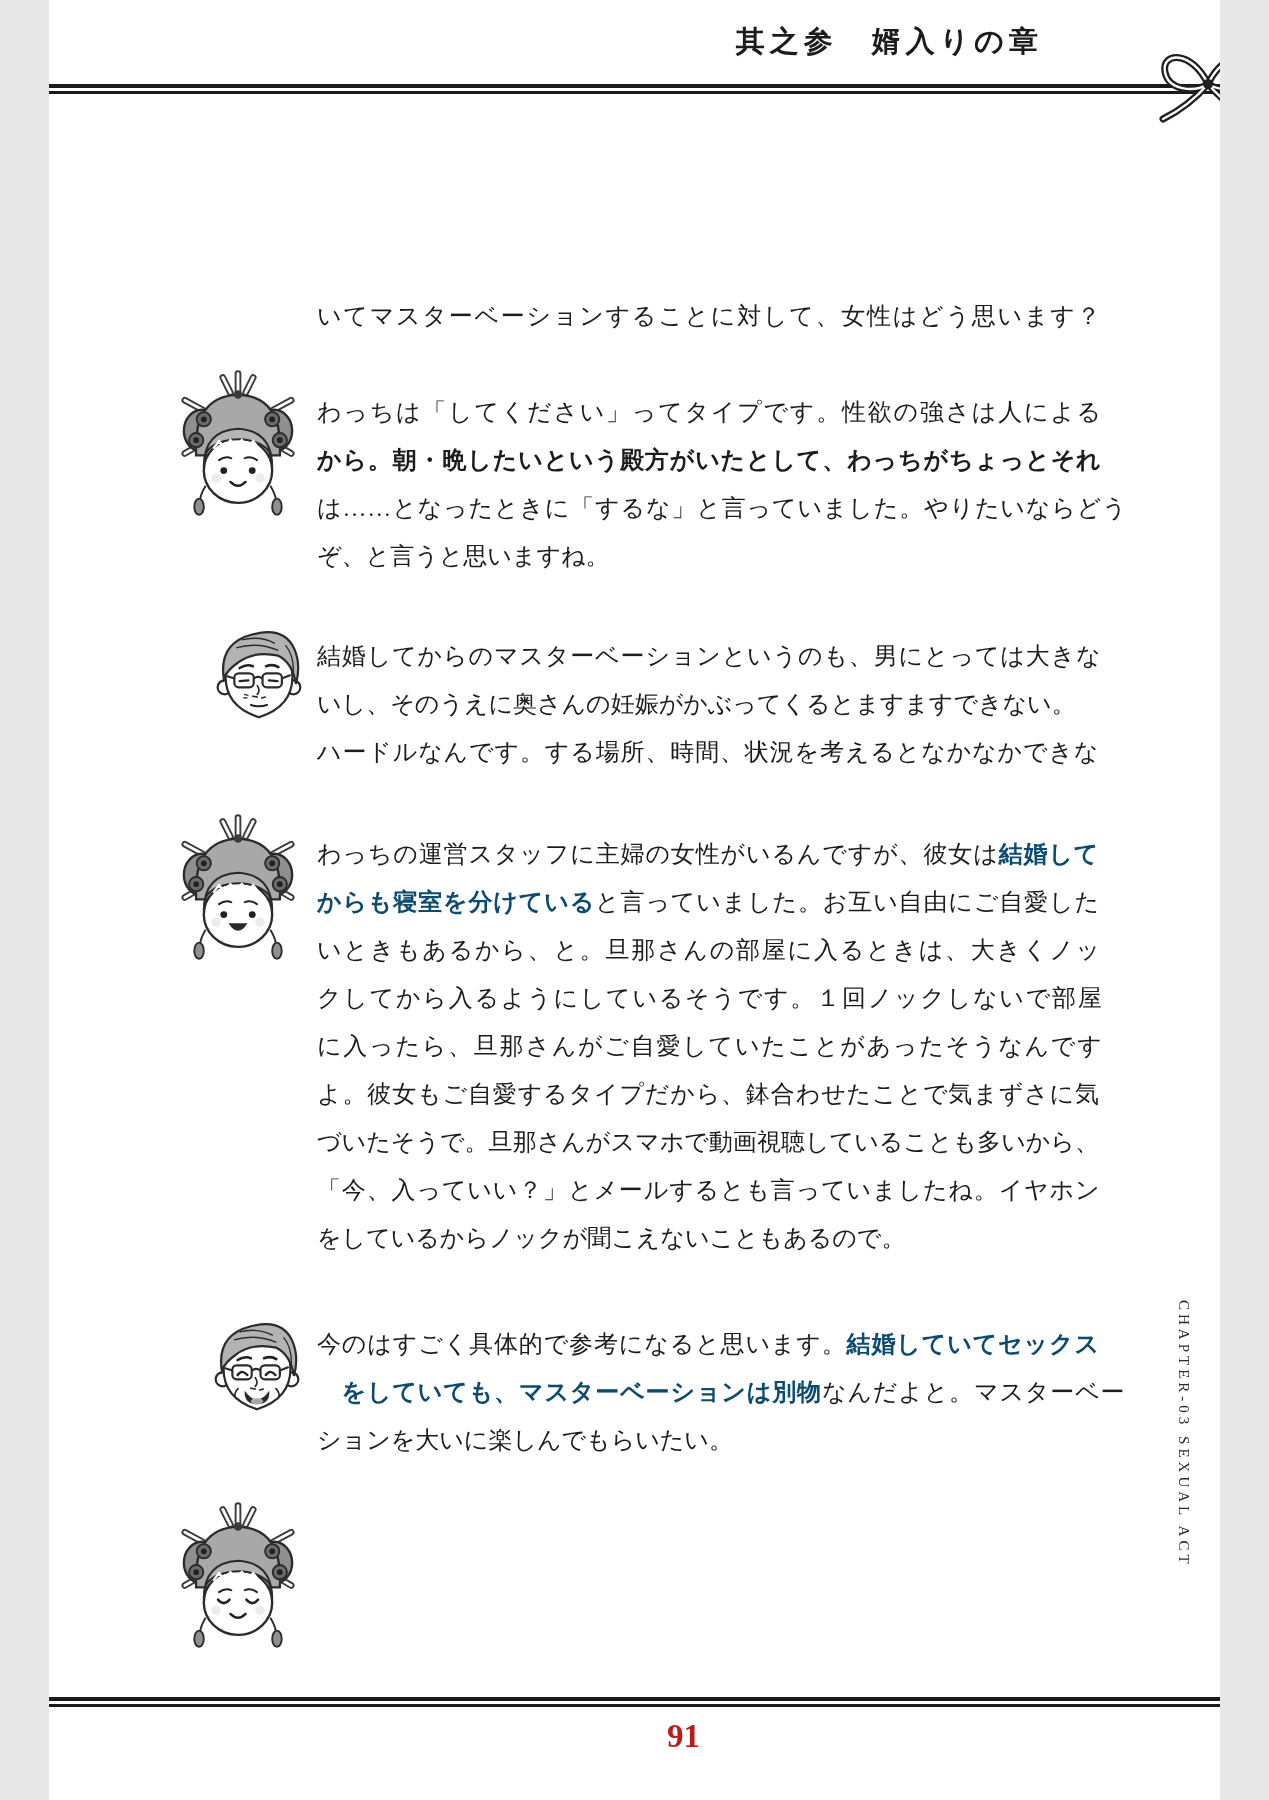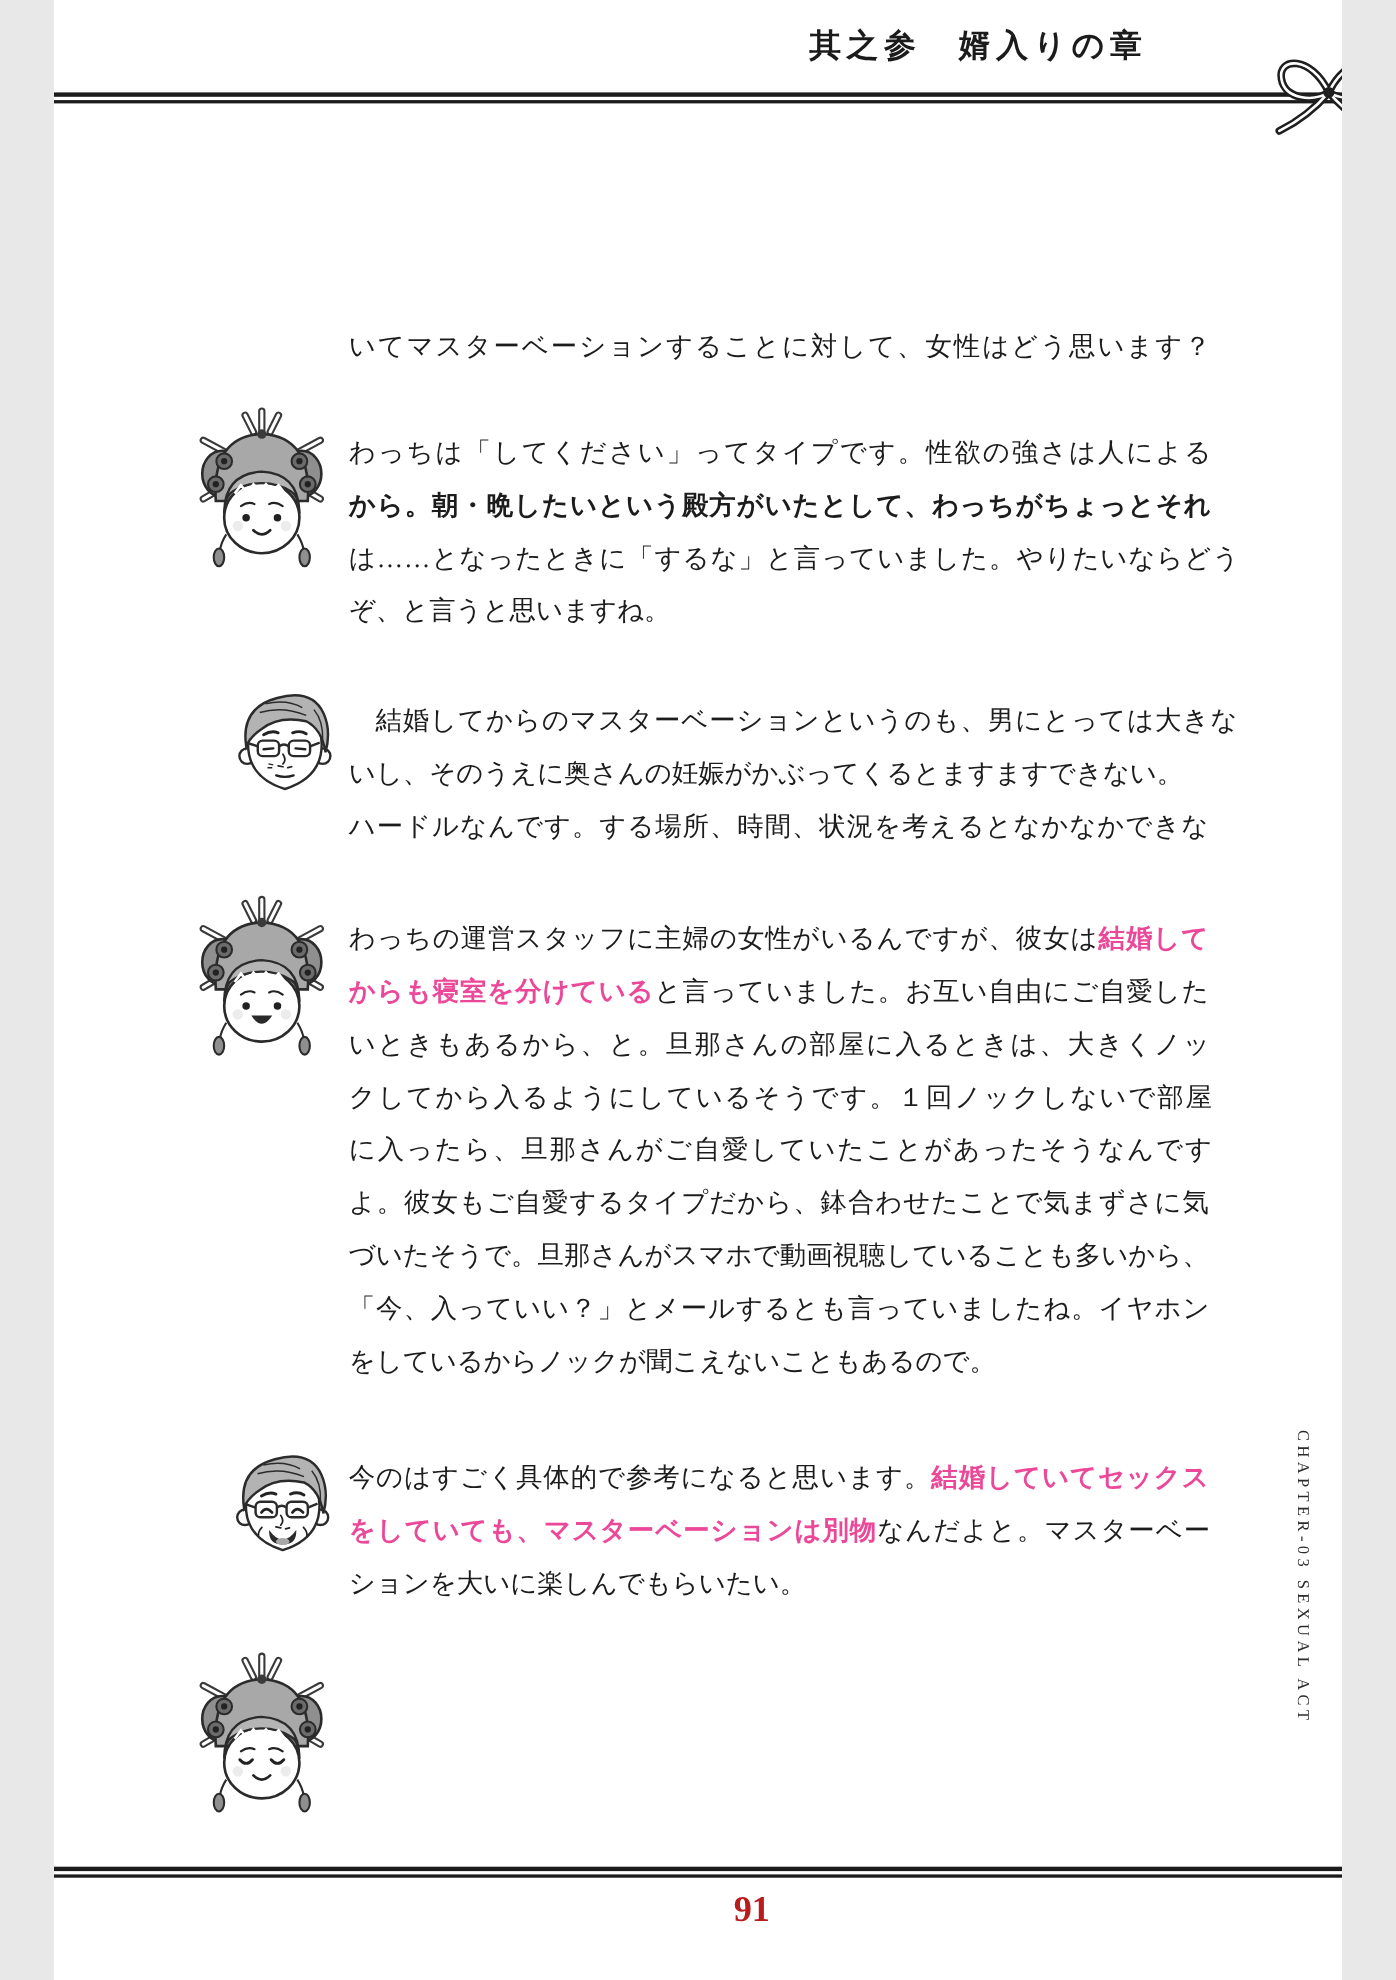--- a/index.html
+++ b/index.html
@@ -19,21 +19,21 @@
   .rule.thin{height:3px;}
   .bow{position:absolute;left:1103px;top:40px;width:110px;height:88px;z-index:3;}
   
   .textcol{position:absolute;left:268px;width:833px;}
   .line{
     height:48px;line-height:48px;font-size:24px;white-space:nowrap;
     color:#1c1c1c;
   }
   .bd{
     font-family:"Liberation Sans","DejaVu Sans",sans-serif;
-    font-weight:700;color:#ec4899;
+    font-weight:700;color:#0c4a6e;
   }
   .avatar{position:absolute;z-index:2;}
   .avatar svg{display:block;width:100%;height:auto;}
   
   .side-label{
     position:absolute;top:1300px;right:28px;height:240px;
     writing-mode:vertical-rl;text-orientation:mixed;
     font-family:"Liberation Serif","DejaVu Serif",serif;
     font-size:15px;letter-spacing:4px;color:#2b2b2b;white-space:nowrap;
   }
@@ -248,38 +248,38 @@
   </svg>
     </div>
 
   <div class="textcol" style="top:388px">
       <div class="line fill" style="letter-spacing: 1.76667px;"><span>わっちは「してください」ってタイプです。性欲の強さは人による</span></div>
       <div class="line fill" style="letter-spacing: 0.870968px; font-weight: bold;"><span>から。朝・晩したいという殿方がいたとして、わっちがちょっとそれ</span></div>
       <div class="line fill" style="letter-spacing: 0.870968px;"><span>は……となったときに「するな」と言っていました。やりたいならどう</span></div>
       <div class="line"><span>ぞ、と言うと思いますね。</span></div>
     </div>
   <div class="textcol" style="top:632px">
-      <div class="line fill" style="letter-spacing: 0.870968px; text-align: center;"><span>結婚してからのマスターベーションというのも、男にとっては大きな</span></div>
+      <div class="line fill" style="letter-spacing: 0.870968px;"><span>結婚してからのマスターベーションというのも、男にとっては大きな</span></div>
       <div class="line"><span>いし、そのうえに奥さんの妊娠がかぶってくるとますますできない。</span></div>
       <div class="line fill" style="letter-spacing: 0.870968px;"><span>ハードルなんです。する場所、時間、状況を考えるとなかなかできな</span></div>
     </div>
   <div class="textcol" style="top:830px">
       <div class="line fill" style="letter-spacing: 0.870968px;"><span>わっちの運営スタッフに主婦の女性がいるんですが、彼女は</span><span class="bd">結婚して</span></div>
       <div class="line fill" style="letter-spacing: 0.870968px;"><span class="bd">からも寝室を分けている</span><span>と言っていました。お互い自由にご自愛した</span></div>
       <div class="line fill" style="letter-spacing: 1.76667px;"><span>いときもあるから、と。旦那さんの部屋に入るときは、大きくノッ</span></div>
       <div class="line fill" style="letter-spacing: 1.76667px;"><span>クしてから入るようにしているそうです。１回ノックしないで部屋</span></div>
       <div class="line fill" style="letter-spacing: 1.76667px;"><span>に入ったら、旦那さんがご自愛していたことがあったそうなんです</span></div>
       <div class="line fill" style="letter-spacing: 0.870968px;"><span>よ。彼女もご自愛するタイプだから、鉢合わせたことで気まずさに気</span></div>
       <div class="line fill" style="letter-spacing: 0.03125px;"><span>づいたそうで。旦那さんがスマホで動画視聴していることも多いから、</span></div>
       <div class="line fill" style="letter-spacing: 0.870968px;"><span>「今、入っていい？」とメールするとも言っていましたね。イヤホン</span></div>
       <div class="line"><span>をしているからノックが聞こえないこともあるので。</span></div>
     </div>
   <div class="textcol" style="top:1320px">
       <div class="line fill" style="letter-spacing: 0.870968px;"><span>今のはすごく具体的で参考になると思います。</span><span class="bd">結婚していてセックス</span></div>
-      <div class="line fill" style="letter-spacing: 0.870968px;"><span class="bd">をしていても、マスターベーションは別物</span><span>なんだよと。マスターベー</span></div>
+      <div class="line fill" style="letter-spacing: 0.870968px; text-align: center;"><span class="bd">をしていても、マスターベーションは別物</span><span>なんだよと。マスターベー</span></div>
       <div class="line"><span>ションを大いに楽しんでもらいたい。</span></div>
     </div>
 
   <div class="side-label">CHAPTER-03 SEXUAL ACT</div>
 
   <div class="rule thick" style="top:1697px"></div>
   <div class="rule thin" style="top:1704px"></div>
 
   <div class="page-num">91</div>
 

